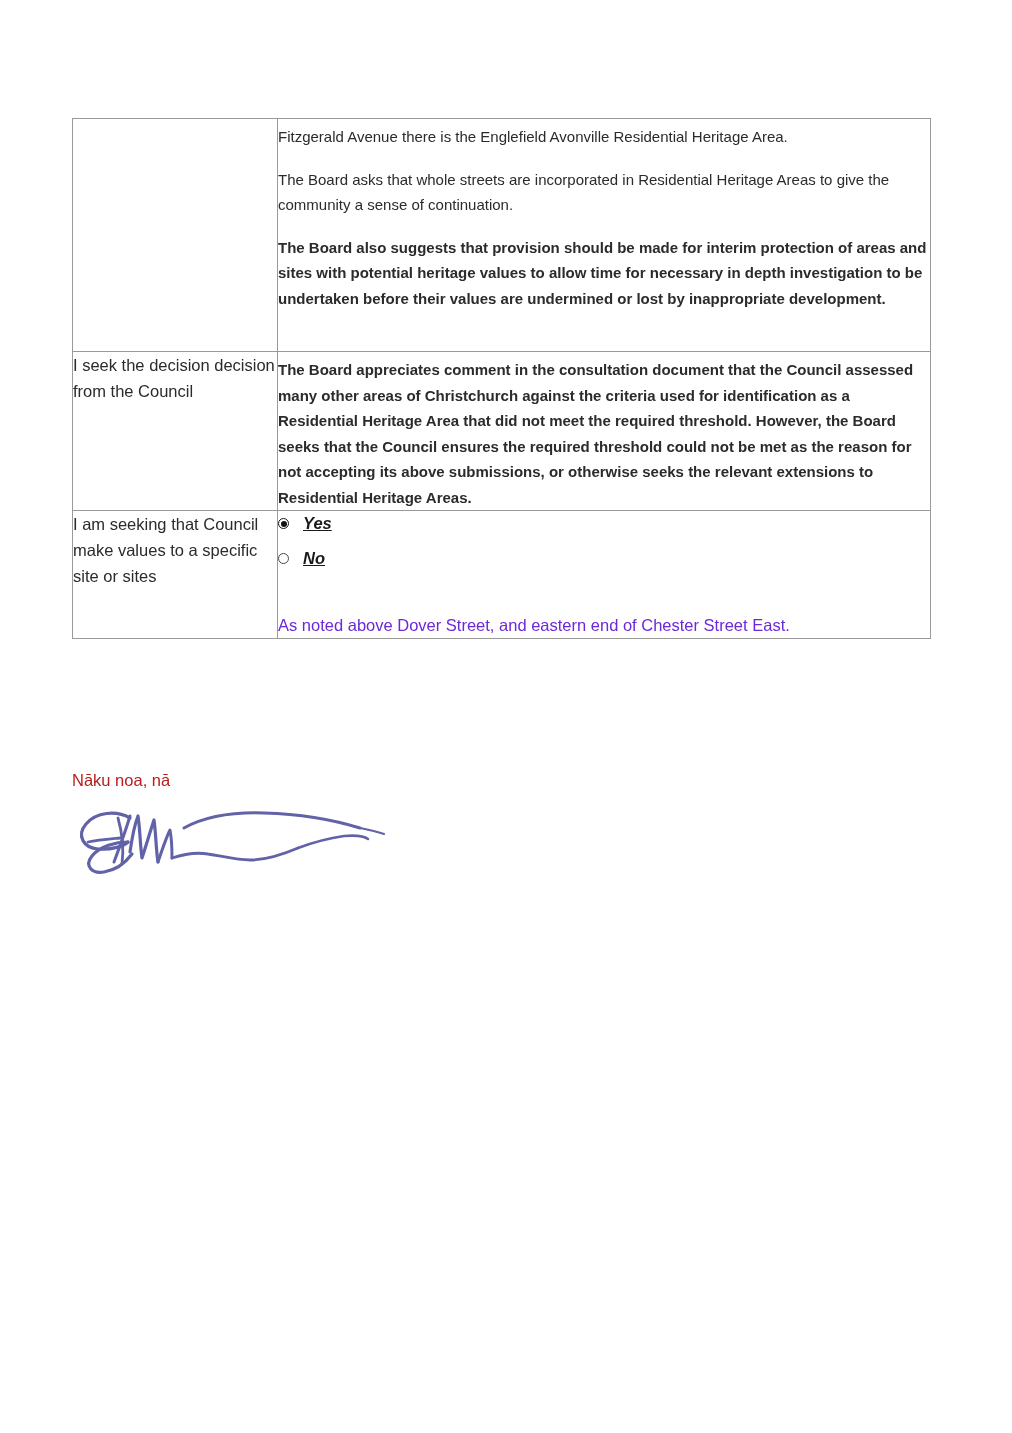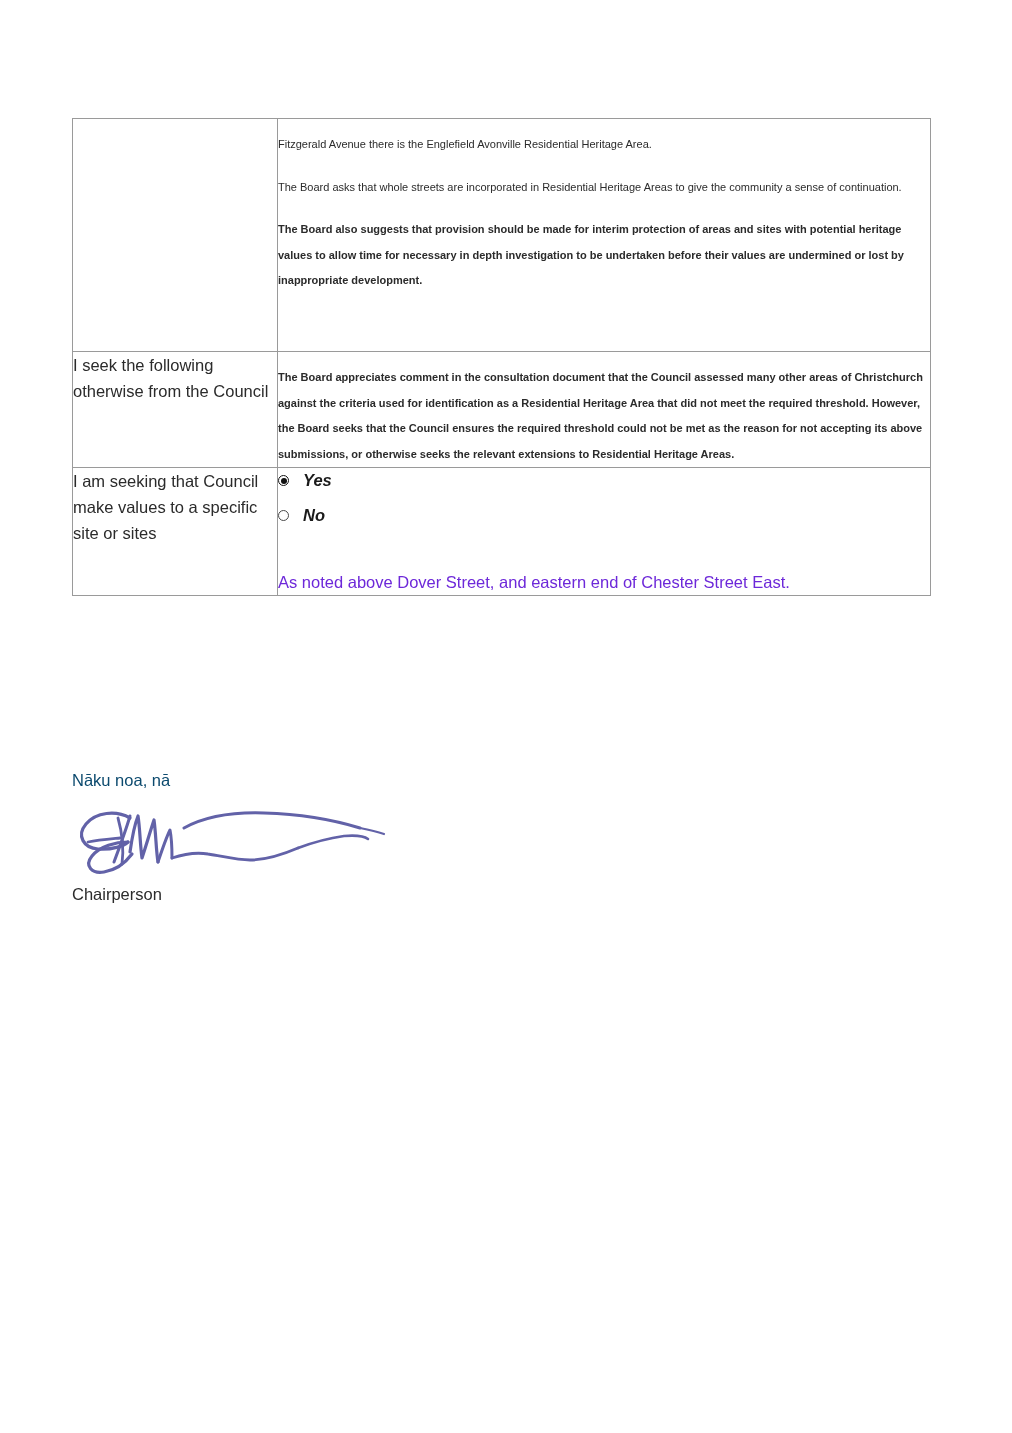--- a/index.html
+++ b/index.html
@@ -49,24 +49,24 @@
     padding: 12px 12px 14px 14px;
   }
 
   .label-text {
     font-size: 16.5px;
     line-height: 26px;
     color: #2b2b2b;
   }
 
   .para {
-    font-size: 11px;
+    font-size: 15px;
     line-height: 25.5px;
     color: #2b2b2b;
-    margin: 13px 0 17px 0;
+    margin: 5px 0 17px 0;
   }
   .para:last-child { margin-bottom: 0; font-weight: bold; }
 
   
   .row1 .label-cell { height: 232px; }
 
   
   .radio-group {
     padding-top: 2px;
   }
@@ -101,40 +101,41 @@
     height: 6px;
     border-radius: 50%;
     background: #111111;
   }
   .radio-label {
     font-size: 16.5px;
     line-height: 21px;
     font-weight: bold;
     font-style: italic;
     color: #1a1a1a;
+    text-decoration: underline;
   }
 
   .note-line {
     font-size: 16.5px;
     line-height: 25px;
     color: #6d28d9;
     margin-top: 44px;
   }
 
   
   .closing {
     position: absolute;
     left: 72px;
     top: 768px;
     width: 700px;
   }
   .salutation {
     font-size: 16.5px;
     line-height: 24px;
-    color: #0c4a6e;
+    color: #b91c1c;
     margin: 0;
   }
 
   .signature-wrap {
     margin-top: 12px;
     width: 340px;
     height: 78px;
   }
   .signature-wrap svg { display: block; }
 
@@ -167,21 +168,21 @@
         </td>
         <td class="body-cell col-body">
           <p class="para">Fitzgerald Avenue there is the Englefield Avonville Residential Heritage Area.</p>
           <p class="para">The Board asks that whole streets are incorporated in Residential Heritage Areas to give the community a sense of continuation.</p>
           <p class="para">The Board also suggests that provision should be made for interim protection of areas and sites with potential heritage values to allow time for necessary in depth investigation to be undertaken before their values are undermined or lost by inappropriate development.</p>
         </td>
       </tr>
 
       <tr>
         <td class="label-cell col-label">
-          <div class="label-text">I seek the following otherwise from the Council</div>
+          <div class="label-text">I seek the decision decision from the Council</div>
         </td>
         <td class="body-cell col-body">
           <p class="para">The Board appreciates comment in the consultation document that the Council assessed many other areas of Christchurch against the criteria used for identification as a Residential Heritage Area that did not meet the required threshold. However, the Board seeks that the Council ensures the required threshold could not be met as the reason for not accepting its above submissions, or otherwise seeks the relevant extensions to Residential Heritage Areas.</p>
         </td>
       </tr>
 
       <tr>
         <td class="label-cell col-label">
           <div class="label-text">I am seeking that Council make values to a specific site or sites</div>
         </td>
@@ -227,17 +228,16 @@
           <path d="M100 54 C112 50, 124 48, 136 50 C150 52, 164 56, 178 56 C196 56, 212 50, 226 44" stroke-width="2.8"></path>
 
           <path d="M112 24 C134 12, 162 8, 192 9 C226 10, 262 16, 288 24" stroke-width="3"></path>
           <path d="M288 24 C298 26, 306 28, 312 30" stroke-width="2.2"></path>
 
           <path d="M226 44 C242 38, 258 34, 272 32 C284 31, 292 32, 296 35" stroke-width="2.6"></path>
         </g>
       </svg>
     </div>
 
-    <p class="signer-role">Chairperson</p>
 
   </div>
 
 </div>
 
 </body></html>

